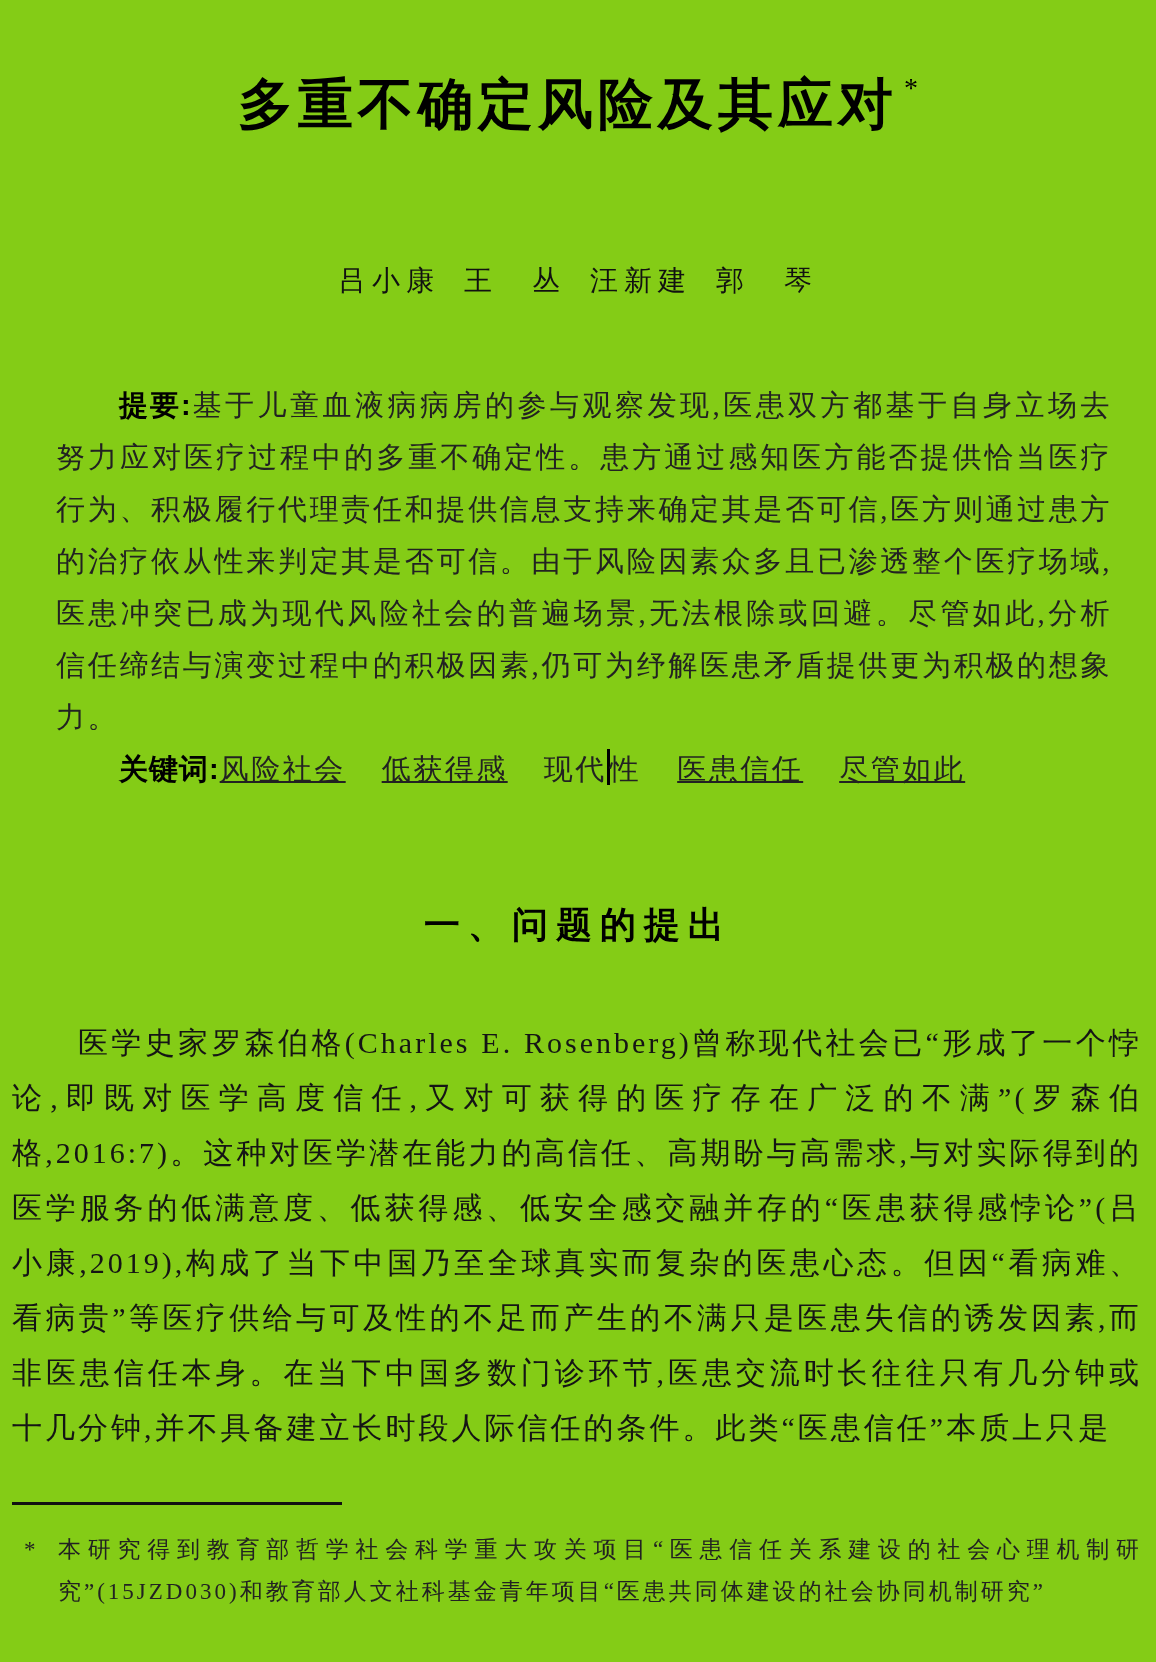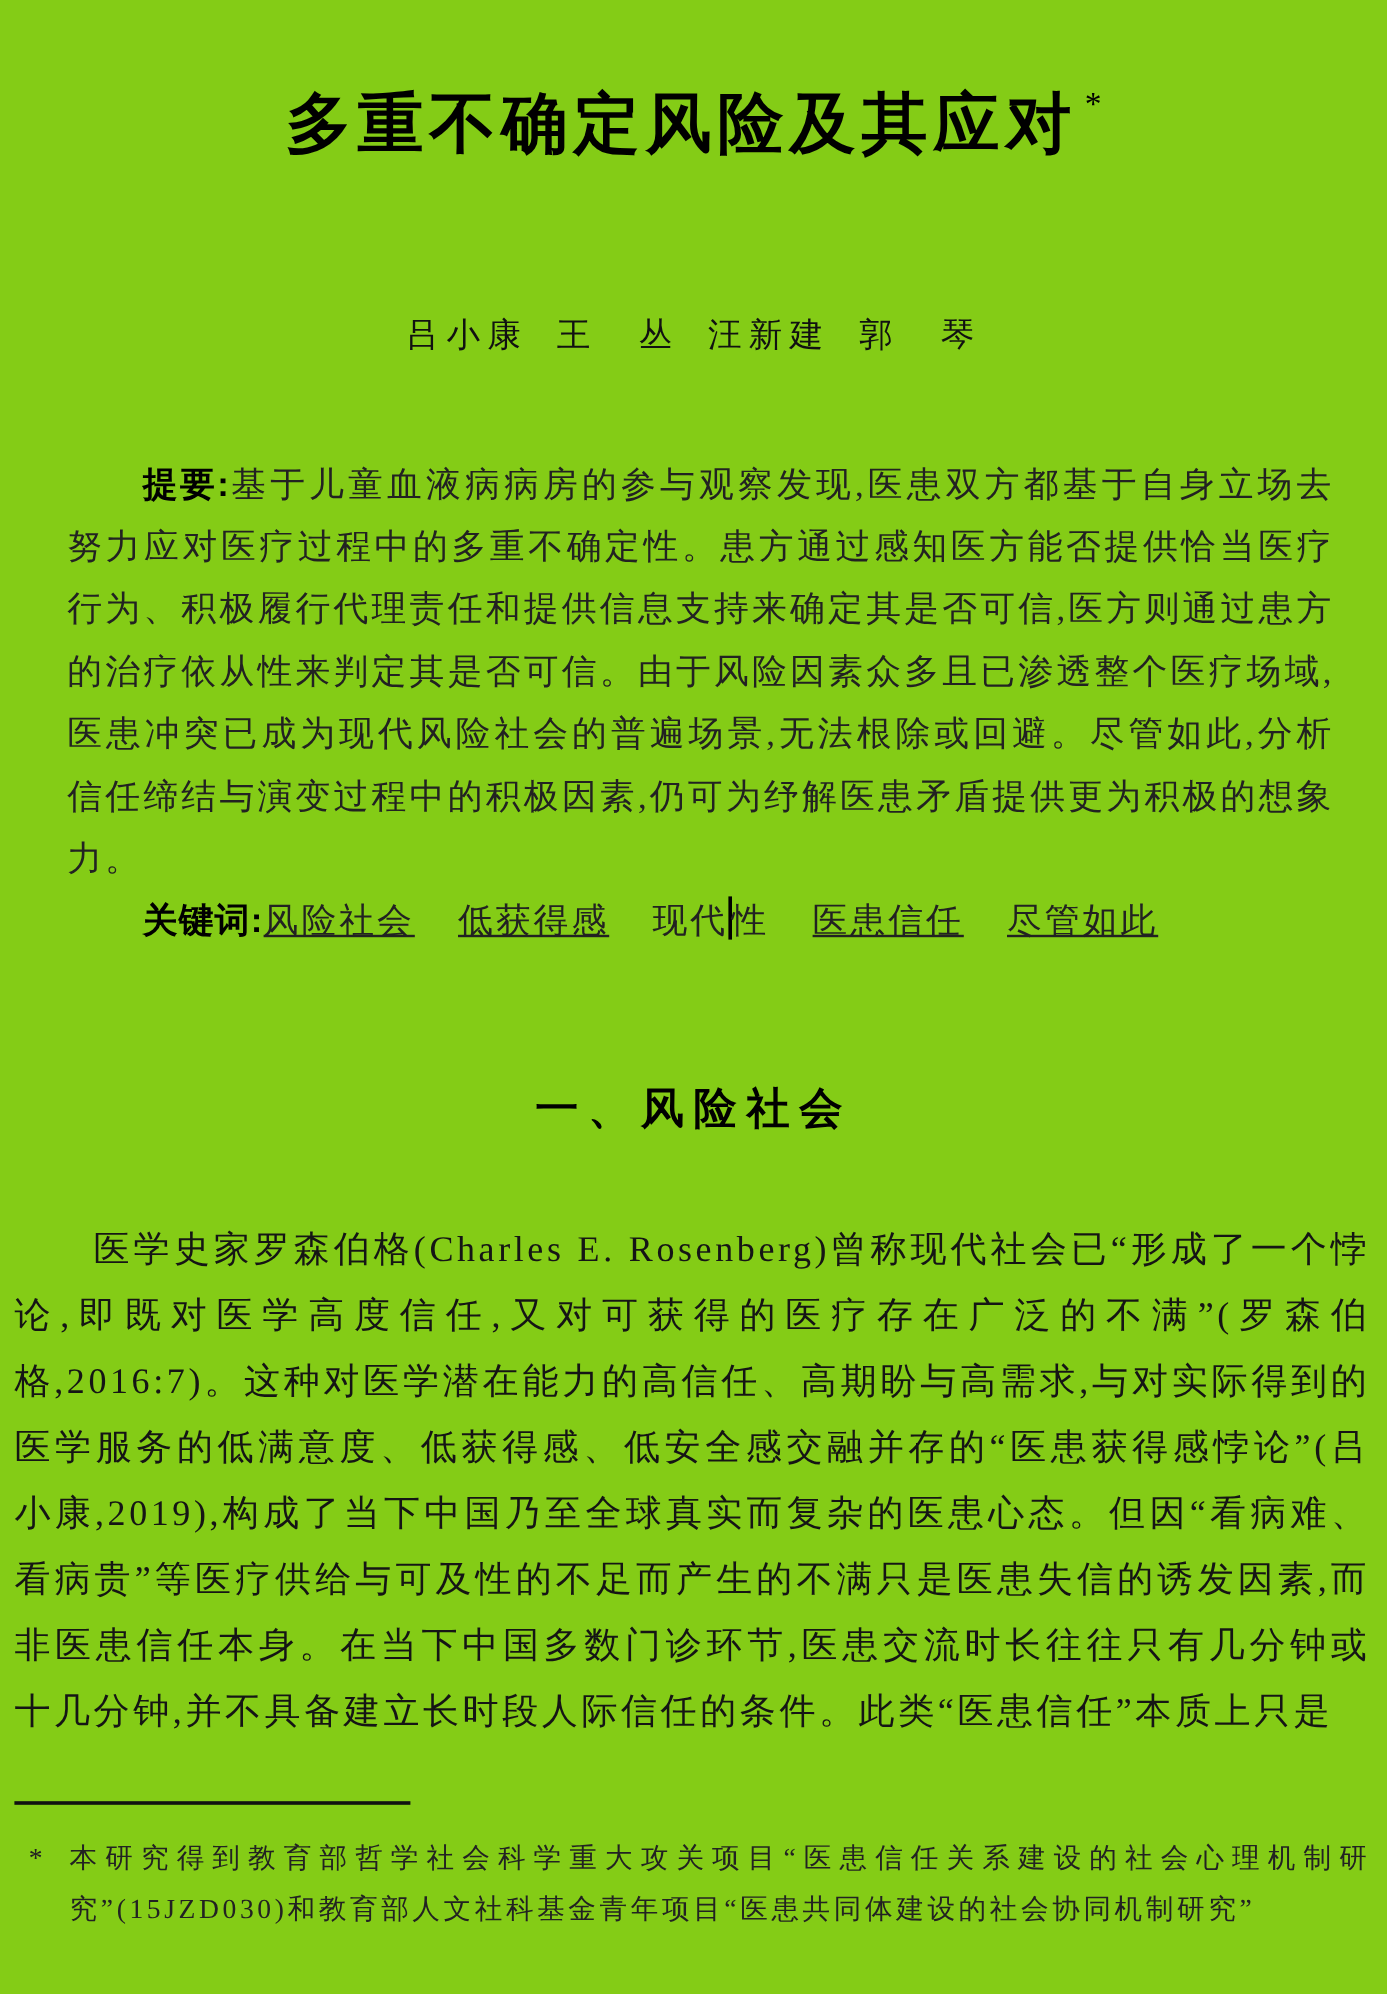--- a/index.html
+++ b/index.html
@@ -138,21 +138,21 @@
     <span class="author">汪新建</span>
     <span class="author">郭　琴</span>
   </div>
 
   <section class="abstract">
     <p class="abstract-par"><b class="label">提要:</b><span>基于儿童血液病病房的参与观察发现,医患双方都基于自身立场去努力应对医疗过程中的多重不确定性。患方通过感知医方能否提供恰当医疗行为、积极履行代理责任和提供信息支持来确定其是否可信,医方则通过患方的治疗依从性来判定其是否可信。由于风险因素众多且已渗透整个医疗场域,医患冲突已成为现代风险社会的普遍场景,无法根除或回避。尽管如此,分析信任缔结与演变过程中的积极因素,仍可为纾解医患矛盾提供更为积极的想象力。</span></p>
 
     <p class="kw-line"><b class="label">关键词:</b><span class="kw">风险社会</span><span class="kw">低获得感</span><span class="kw-split"><span>现代</span><span class="caret"></span><span>性</span></span><span class="kw">医患信任</span><span class="kw">尽管如此</span></p>
   </section>
 
-  <h2 class="section-heading">一、风险社会</h2>
+  <h2 class="section-heading">一、问题的提出</h2>
 
   <p class="body-par">医学史家罗森伯格(Charles E. Rosenberg)曾称现代社会已“形成了一个悖论,即既对医学高度信任,又对可获得的医疗存在广泛的不满”(罗森伯格,2016:7)。这种对医学潜在能力的高信任、高期盼与高需求,与对实际得到的医学服务的低满意度、低获得感、低安全感交融并存的“医患获得感悖论”(吕小康,2019),构成了当下中国乃至全球真实而复杂的医患心态。但因“看病难、看病贵”等医疗供给与可及性的不足而产生的不满只是医患失信的诱发因素,而非医患信任本身。在当下中国多数门诊环节,医患交流时长往往只有几分钟或十几分钟,并不具备建立长时段人际信任的条件。此类“医患信任”本质上只是</p>
 
   <div class="foot-rule"></div>
 
   <div class="footnote">
     <span class="fn-marker">*</span>
     <span class="fn-text">本研究得到教育部哲学社会科学重大攻关项目“医患信任关系建设的社会心理机制研究”(15JZD030)和教育部人文社科基金青年项目“医患共同体建设的社会协同机制研究”</span>
   </div>
 

